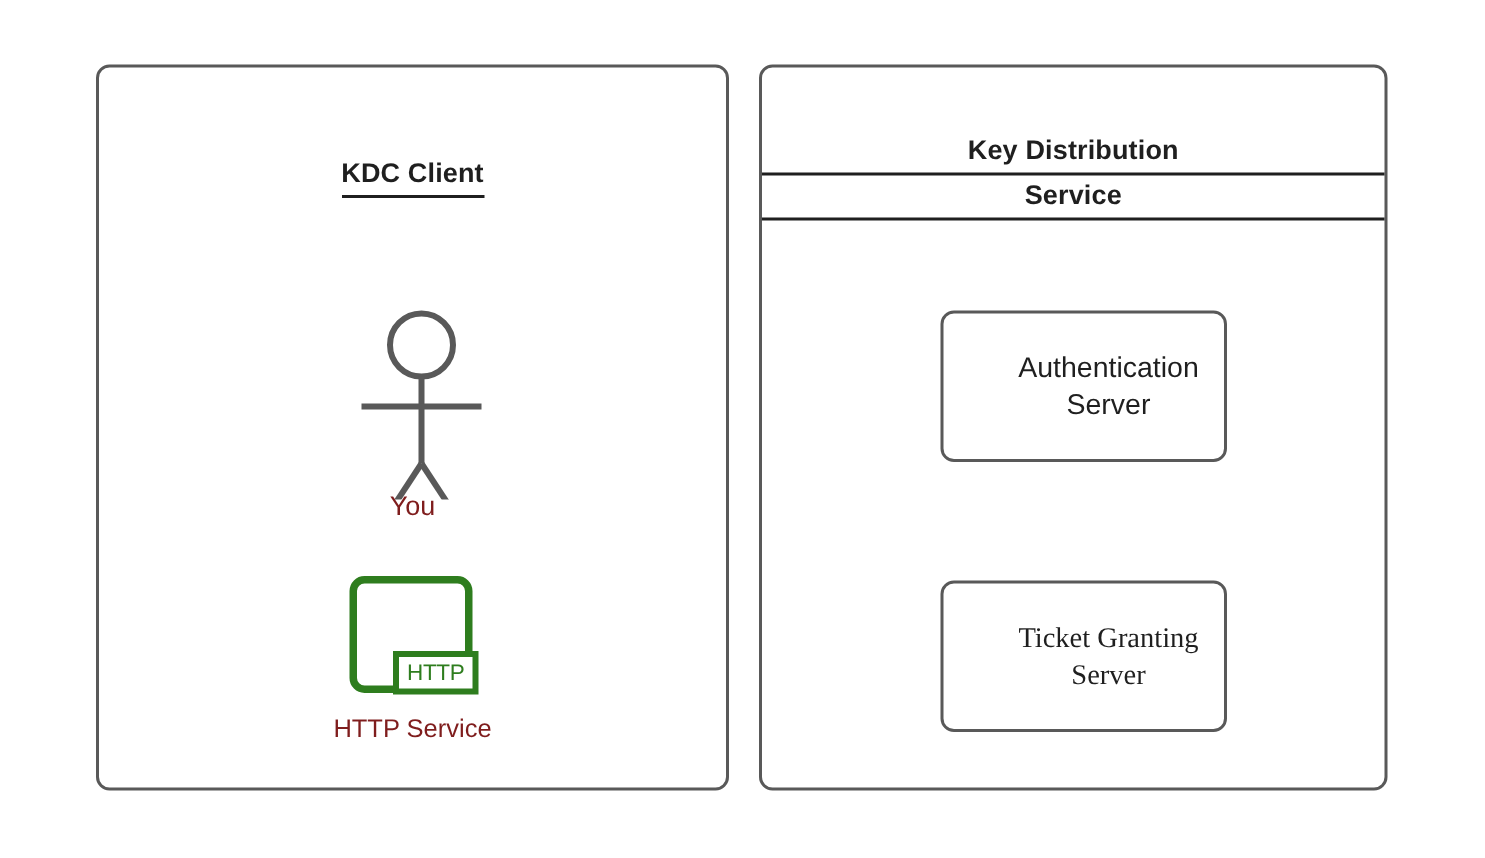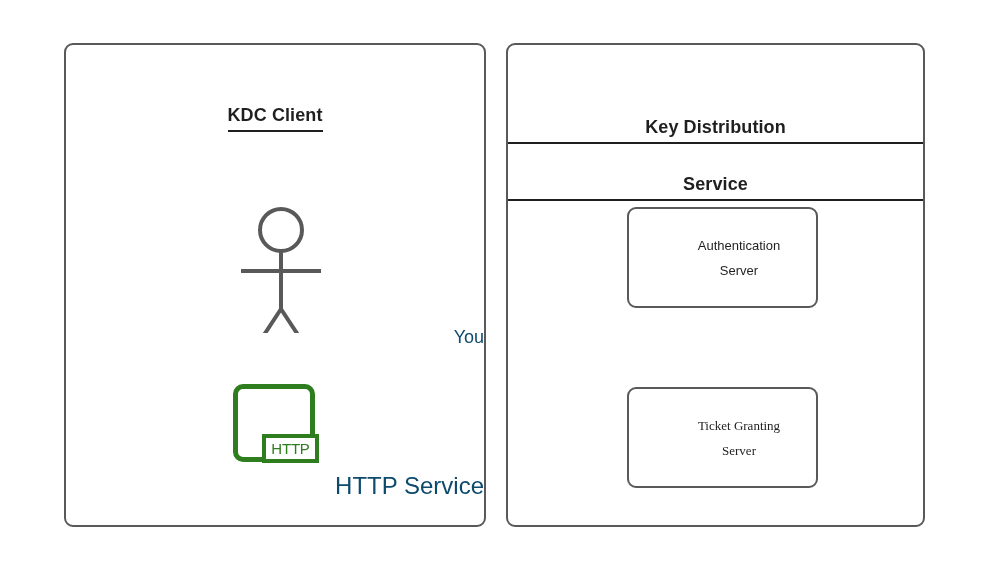--- a/index.html
+++ b/index.html
@@ -38,39 +38,39 @@
     letter-spacing: 0.1px;
     line-height: 27px;
   }
   .panel-title span {
     display: inline-block;
     border-bottom: 2px solid #1f1f1f;
     padding-bottom: 1px;
   }
   #title-client { top: 57px; font-size: 18px; }
   #title-kdc    { top: 42px; font-size: 18px; }
-  #title-kdc .title-line { display: block; margin-top: 27px; }
+  #title-kdc .title-line { display: block; }
 
   
   #actor {
     position: absolute;
     left: 155px;
     top: 118px;
     width: 120px;
     height: 170px;
   }
   #actor svg { display: block; }
 
   .figure-label {
     position: absolute;
     left: 0;
     width: 100%;
-    text-align: right;
+    text-align: center;
     font-size: 18px;
-    color: #0c4a6e;
+    color: #7f1d1d;
     line-height: 22px;
   }
   #label-you { top: 281px; }
 
   
   #http-icon {
     position: absolute;
     left: 167px;
     top: 339px;
     width: 86px;
@@ -94,34 +94,34 @@
     height: 29px;
     border: 4px solid #2E7D1E;
     background: #ffffff;
     color: #2E7D1E;
     font-size: 15px;
     font-weight: normal;
     line-height: 21px;
     text-align: center;
     letter-spacing: -0.2px;
   }
-  #label-http-service { top: 430px; font-size: 24px; }
+  #label-http-service { top: 430px; font-size: 17px; }
 
   
   .server-box {
     position: absolute;
     background: #ffffff;
     border: 2px solid #595959;
     border-radius: 9px;
     display: flex;
     align-items: center;
     justify-content: center;
     text-align: center;
     color: #1f1f1f;
-    font-size: 13px;
+    font-size: 19px;
     line-height: 25px;
     padding-left: 33px;
   }
   #box-auth { left: 119px; top: 162px; width: 191px; height: 101px; }
   #box-tgs  { left: 119px; top: 342px; width: 191px; height: 101px; font-family: Liberation Serif, serif; }
 </style>
 </head>
 <body>
 
 <div id="canvas">

